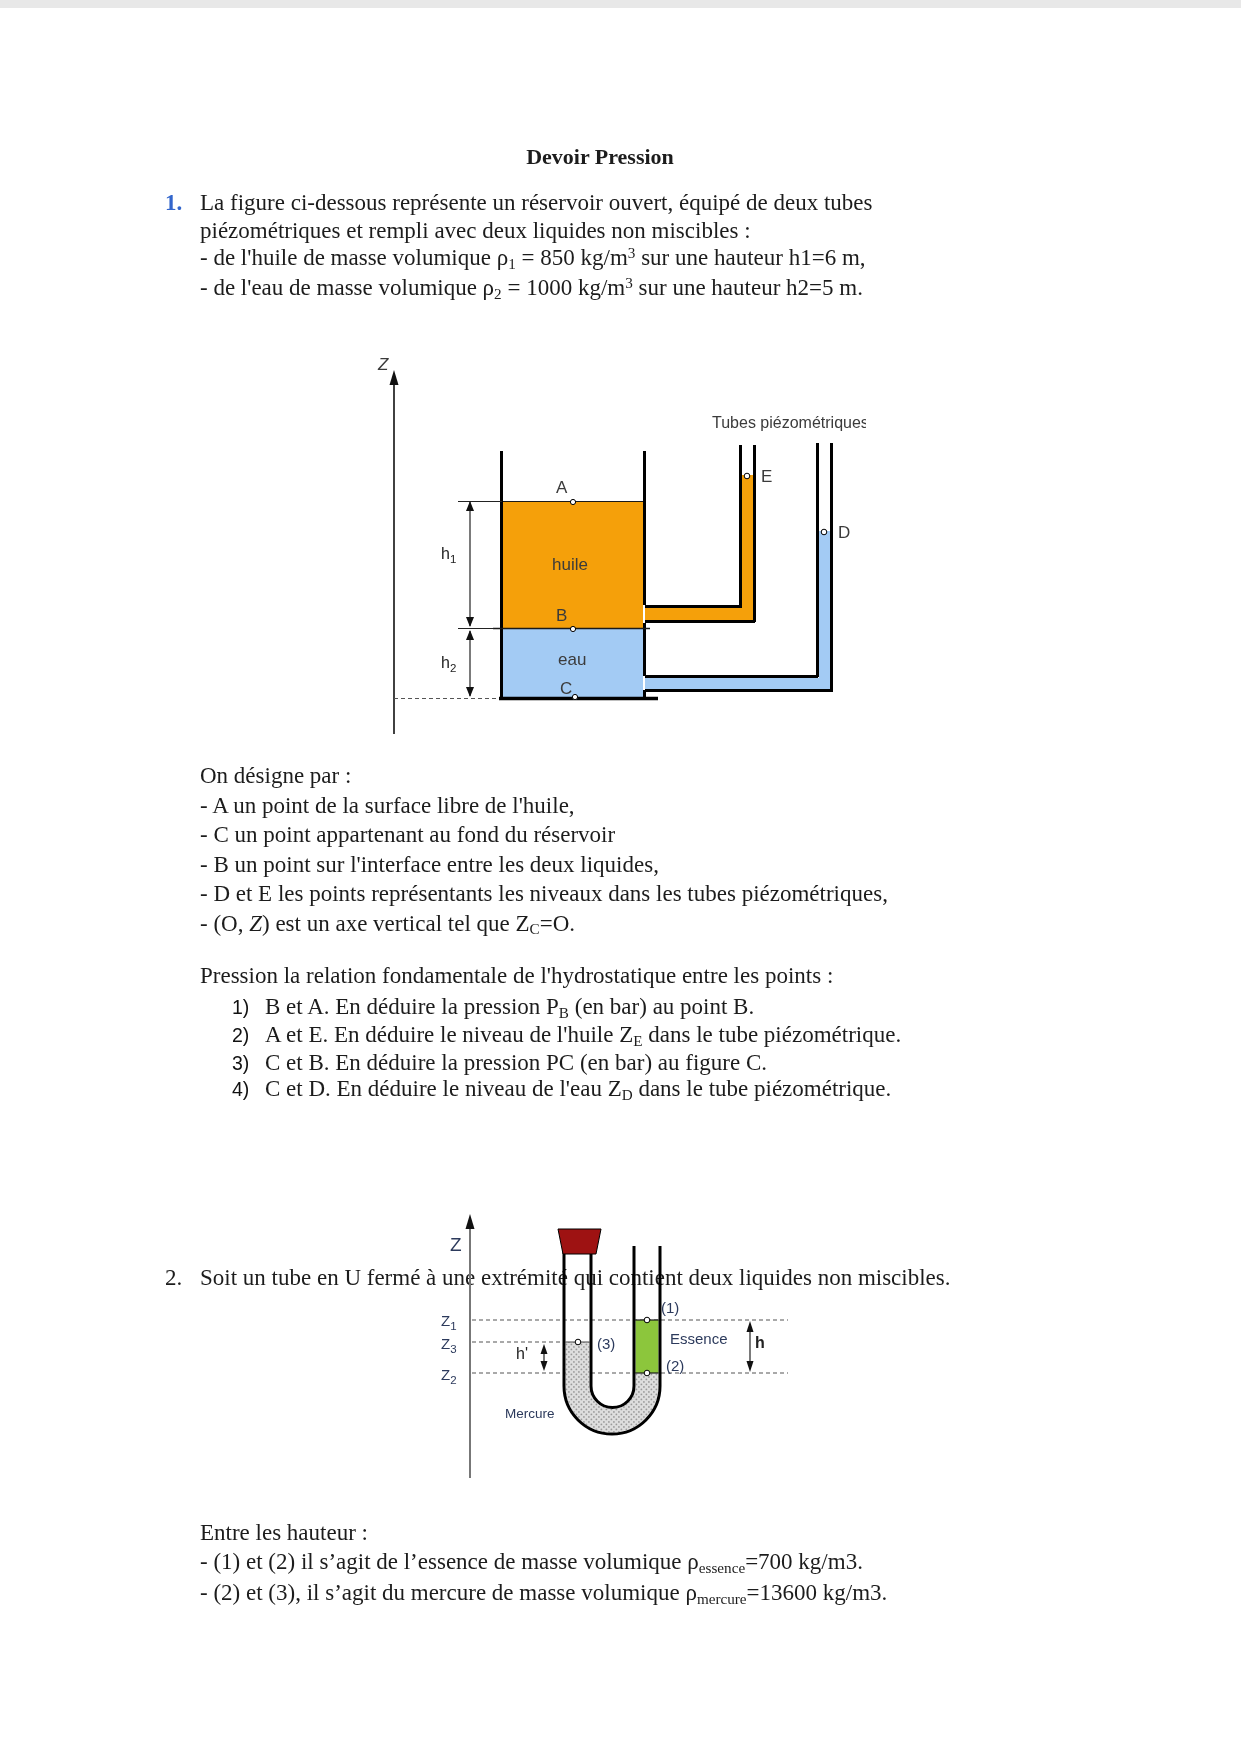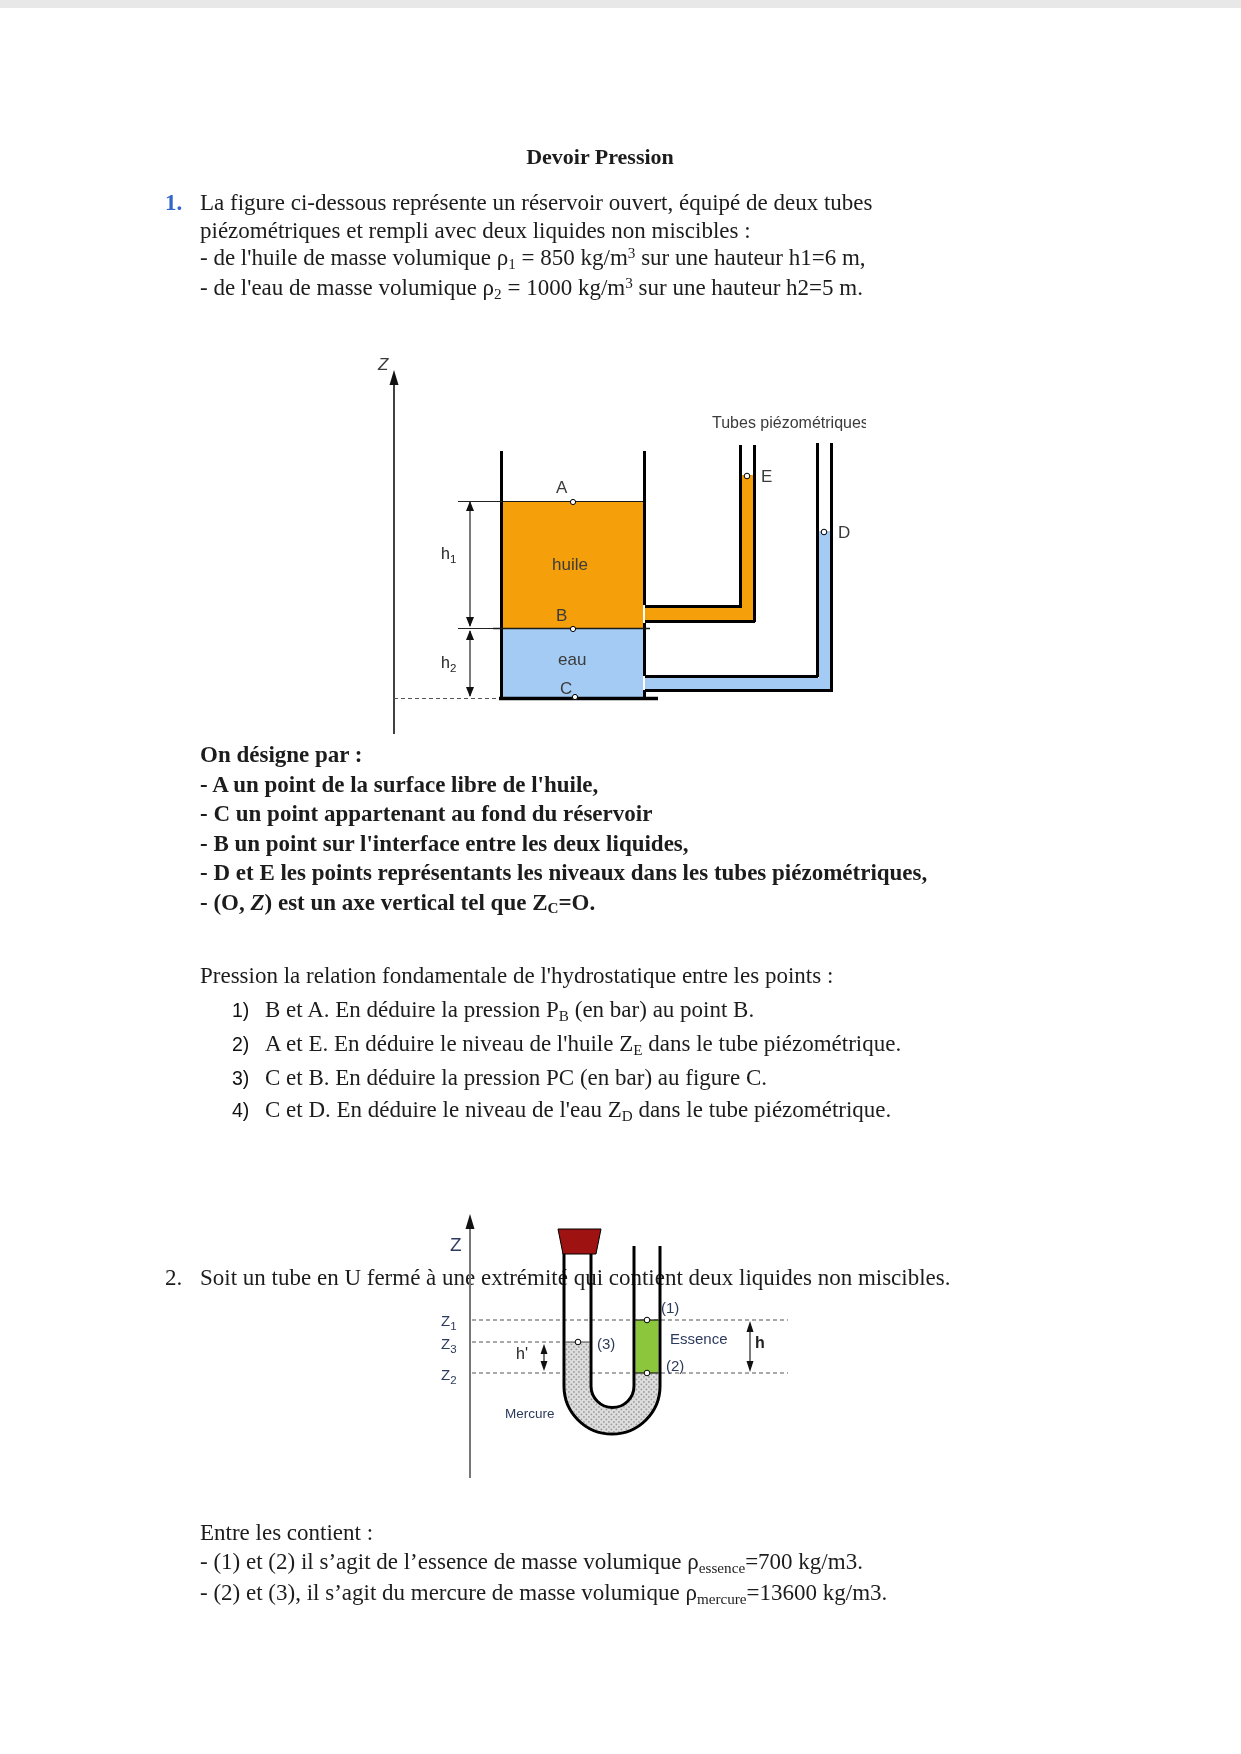--- a/index.html
+++ b/index.html
@@ -116,32 +116,32 @@
     <text class="f1lab" x="556" y="485">A</text>
     <text class="f1lab" x="556" y="613">B</text>
     <text class="f1lab" x="560" y="686">C</text>
     <text class="f1lab" x="761" y="474">E</text>
     <text class="f1lab" x="838" y="530">D</text>
     <text class="f1lab" x="552" y="562">huile</text>
     <text class="f1lab" x="558" y="657">eau</text>
     <text class="f1cap" x="712" y="420">Tubes piézométriques</text>
   </svg>
 
-  <div class="abs body-text" style="left:200px;top:732px;width:950px;line-height:29.5px;font-weight:bold;">
+  <div class="abs body-text" style="left:200px;top:753px;width:950px;line-height:29.5px;">
     <div>On désigne par :</div>
     <div>- A un point de la surface libre de l'huile,</div>
     <div>- C un point appartenant au fond du réservoir</div>
     <div>- B un point sur l'interface entre les deux liquides,</div>
     <div>- D et E les points représentants les niveaux dans les tubes piézométriques,</div>
     <div>- (O, <i>Z</i>) est un axe vertical tel que Z<sub>C</sub>=O.</div>
   </div>
 
   <div class="abs body-text" style="left:200px;top:955px;width:950px;">Pression la relation fondamentale de l'hydrostatique entre les points :</div>
 
-  <div class="abs body-text" style="left:232px;top:986px;width:950px;line-height:32px;">
+  <div class="abs body-text" style="left:232px;top:986px;width:950px;line-height:26px;">
     <div class="q-row">
       <span class="qnum">1)</span><span>B et A. En déduire la pression P<sub>B</sub> (en bar) au point B.</span>
     </div>
     <div class="q-row">
       <span class="qnum">2)</span><span>A et E. En déduire le niveau de l'huile Z<sub>E</sub> dans le tube piézométrique.</span>
     </div>
     <div class="q-row">
       <span class="qnum">3)</span><span>C et B. En déduire la pression PC (en bar) au figure C.</span>
     </div>
     <div class="q-row">
@@ -218,20 +218,20 @@
     </g>
 
     <text class="f2lab" x="597" y="1341">(3)</text>
     <text class="f2lab" x="661" y="1305">(1)</text>
     <text class="f2lab" x="666" y="1363">(2)</text>
     <text class="f2lab" x="670" y="1336">Essence</text>
     <text class="f2small" x="505" y="1410">Mercure</text>
   </svg>
 
   <div class="abs body-text" style="left:200px;top:1510px;width:980px;line-height:29px;">
-    <div>Entre les contient :</div>
+    <div>Entre les hauteur :</div>
     <div>- (1) et (2) il s’agit de l’essence de masse volumique ρ<sub>essence</sub>=700 kg/m3.</div>
     <div>- (2) et (3), il s’agit du mercure de masse volumique ρ<sub>mercure</sub>=13600 kg/m3.</div>
   </div>
 
   <div class="abs bottom-bar" style="left:165px;top:1747px;width:912px;height:7px;"></div>
 
 </div>
 
 </body></html>

